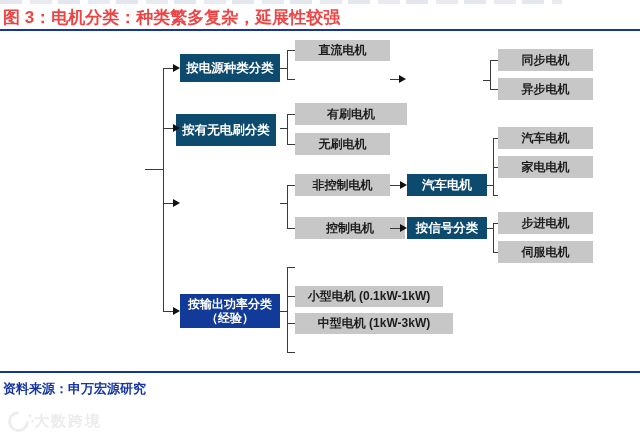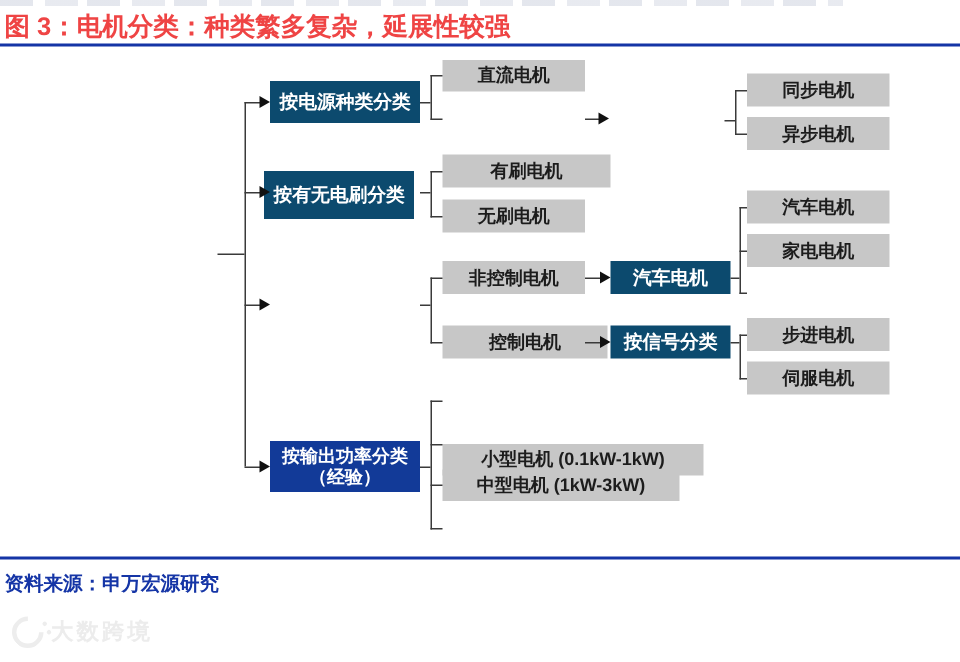--- a/index.html
+++ b/index.html
@@ -59,21 +59,21 @@
     <span>按输出功率分类</span>
     <span>（经验）</span>
   </div>
 
   <div class="node gray" style="left:295px;top:40px;width:95px;height:21px">直流电机</div>
   <div class="node gray" style="left:295px;top:103px;width:112px;height:22px">有刷电机</div>
   <div class="node gray" style="left:295px;top:133px;width:95px;height:22px">无刷电机</div>
   <div class="node gray" style="left:295px;top:174px;width:95px;height:22px">非控制电机</div>
   <div class="node gray" style="left:295px;top:217px;width:110px;height:22px">控制电机</div>
 
-  <div class="node gray" style="left:295px;top:296px;width:174px;height:21px">小型电机 (0.1kW-1kW)</div>
+  <div class="node gray" style="left:295px;top:286px;width:148px;height:21px">小型电机 (0.1kW-1kW)</div>
   <div class="node gray" style="left:295px;top:313px;width:158px;height:21px">中型电机 (1kW-3kW)</div>
 
   <div class="node blue" style="left:407px;top:174px;width:80px;height:22px">汽车电机</div>
   <div class="node gray" style="left:498px;top:49px;width:95px;height:22px">同步电机</div>
 
   <div class="node blue" style="left:407px;top:217px;width:80px;height:22px">按信号分类</div>
   <div class="node gray" style="left:498px;top:78px;width:95px;height:22px">异步电机</div>
   <div class="node gray" style="left:498px;top:127px;width:95px;height:22px">汽车电机</div>
   <div class="node gray" style="left:498px;top:156px;width:95px;height:22px">家电电机</div>
   <div class="node gray" style="left:498px;top:212px;width:95px;height:22px">步进电机</div>

